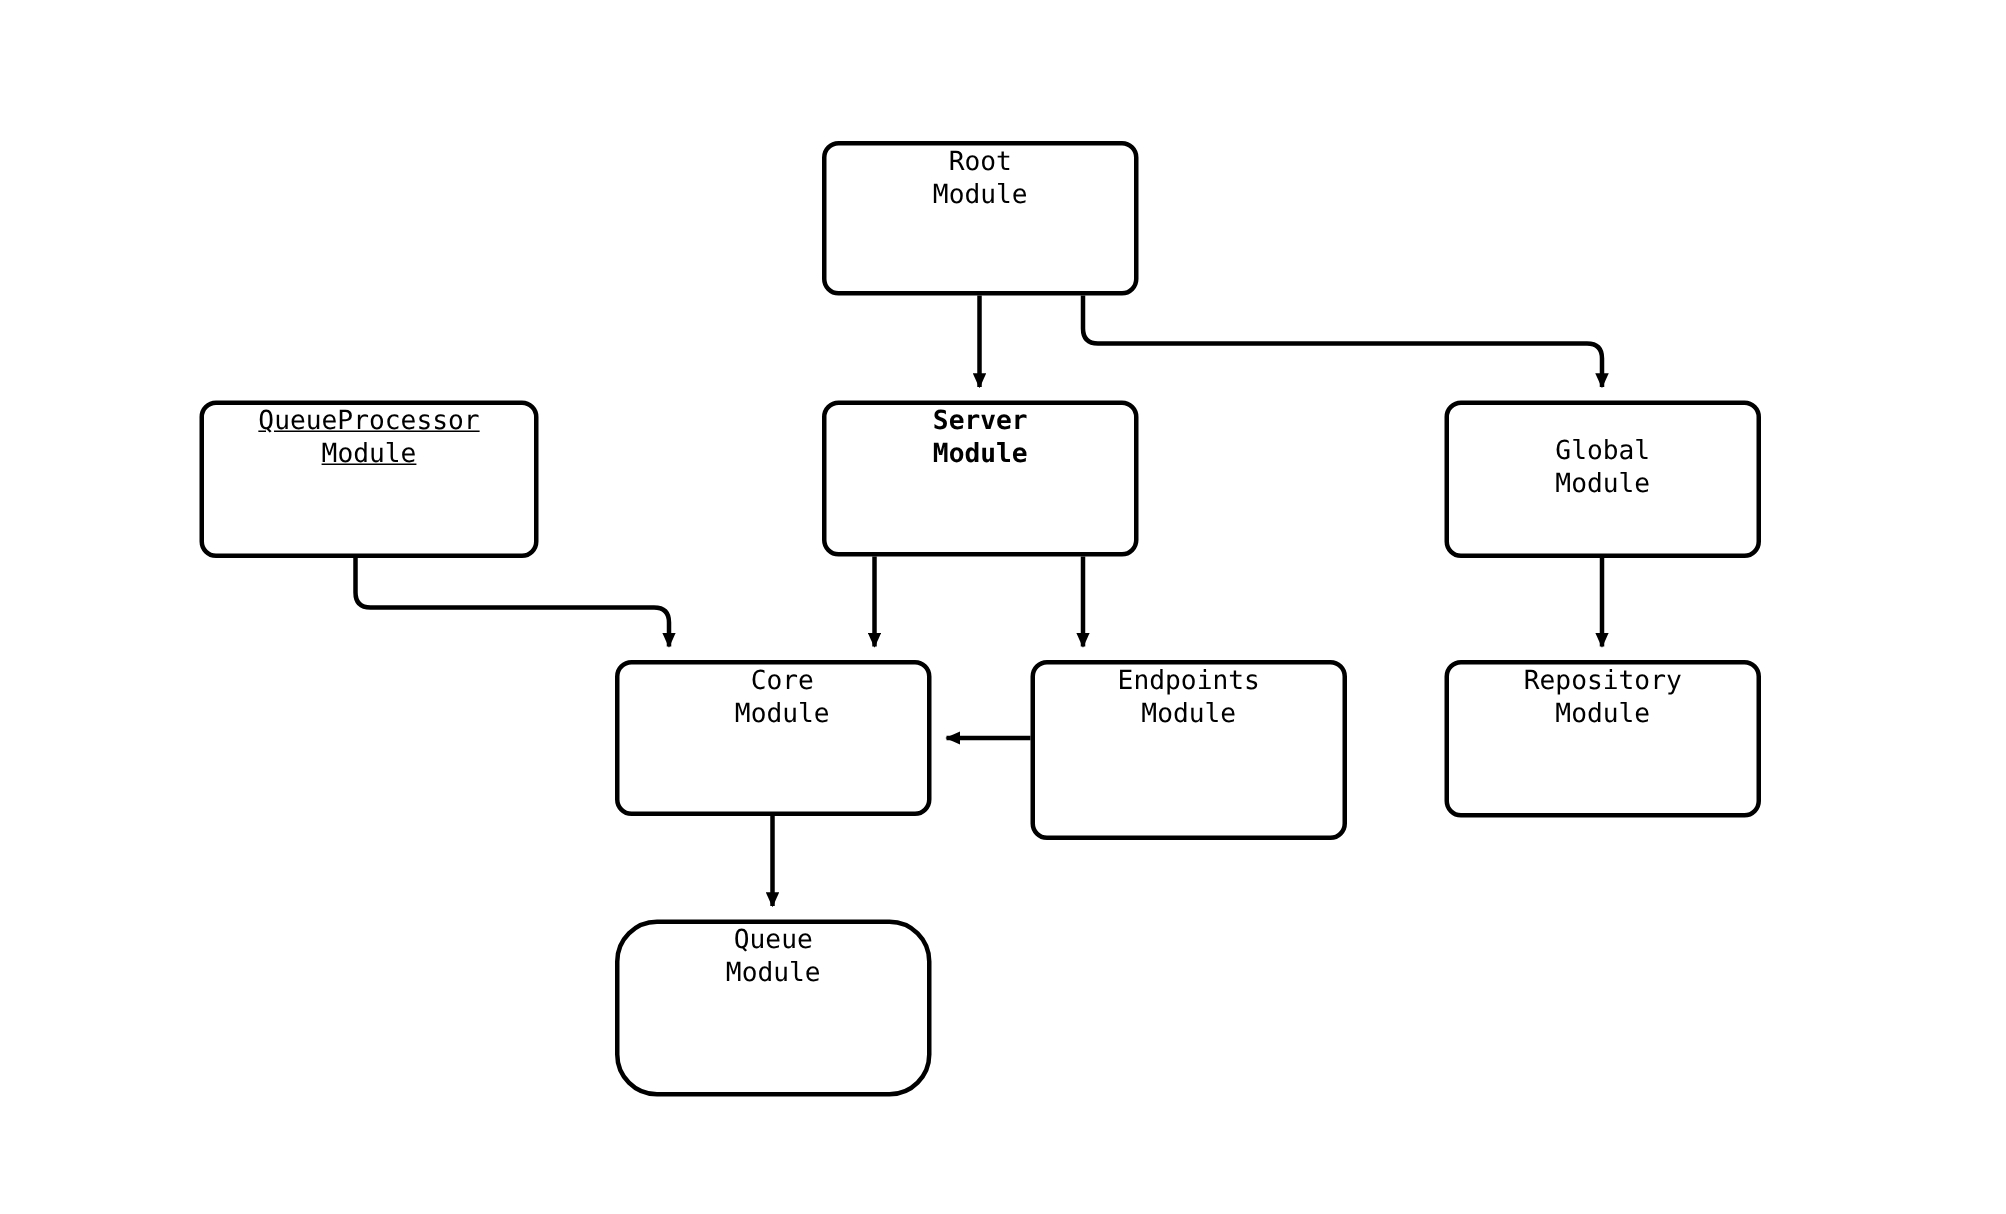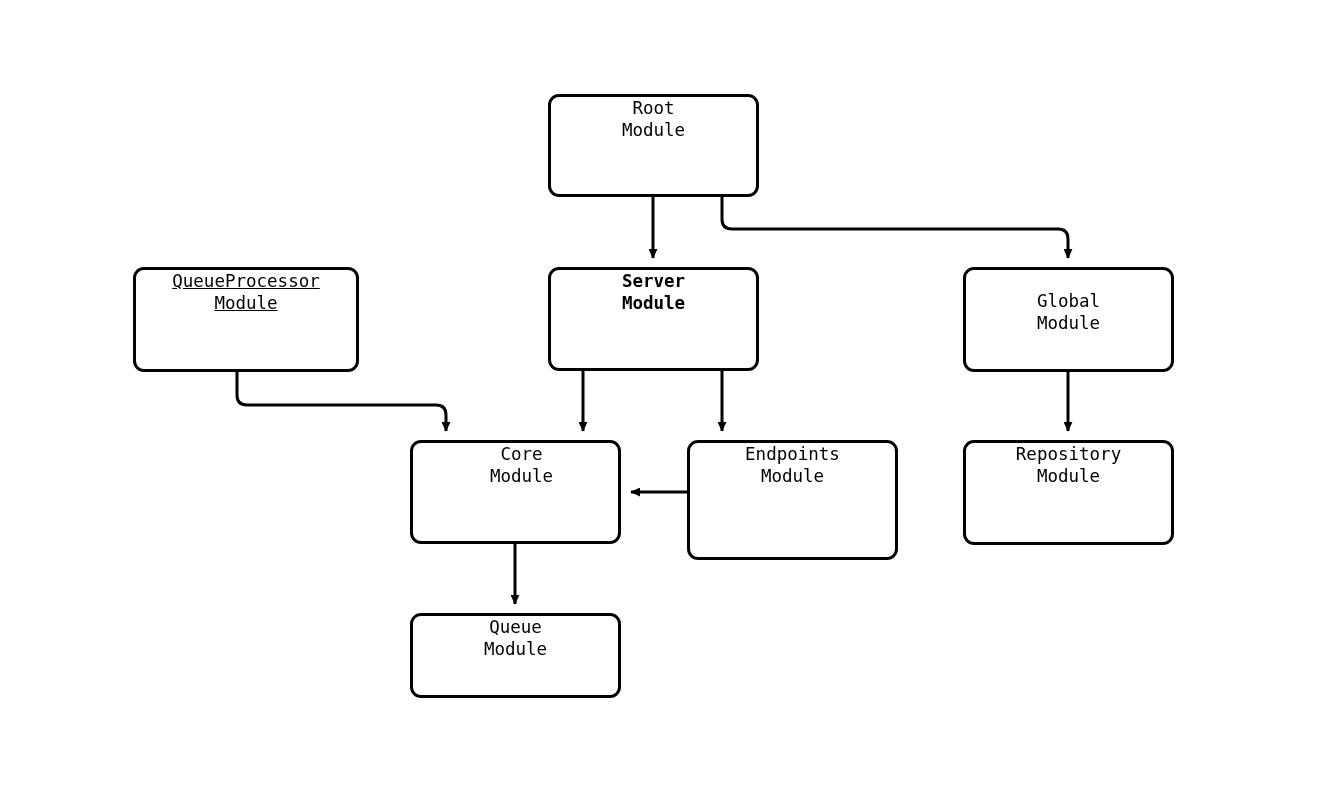--- a/index.html
+++ b/index.html
@@ -99,18 +99,18 @@
   <div class="node" style="left: 687px; top: 440px; width: 211px; height: 120px; border-color: rgb(0, 0, 0);">
     <div class="node-label" style="color: rgb(0, 0, 0);">Endpoints</div>
     <div class="node-label" style="color: rgb(0, 0, 0);">Module</div>
   </div>
 
   <div class="node" style="left: 963px; top: 440px; width: 211px; height: 105px; border-color: rgb(0, 0, 0);">
     <div class="node-label" style="color: rgb(0, 0, 0);">Repository</div>
     <div class="node-label" style="color: rgb(0, 0, 0);">Module</div>
   </div>
 
-  <div class="node" style="left: 410px; top: 613px; width: 211px; height: 85px; border-color: rgb(0, 0, 0);">
+  <div class="node" style="left: 410px; top: 613px; width: 211px; height: 118px; border-color: rgb(0, 0, 0); border-radius: 28px;">
     <div class="node-label" style="color: rgb(0, 0, 0);">Queue</div>
     <div class="node-label" style="color: rgb(0, 0, 0);">Module</div>
   </div>
 
 </div>
 
 </body></html>

